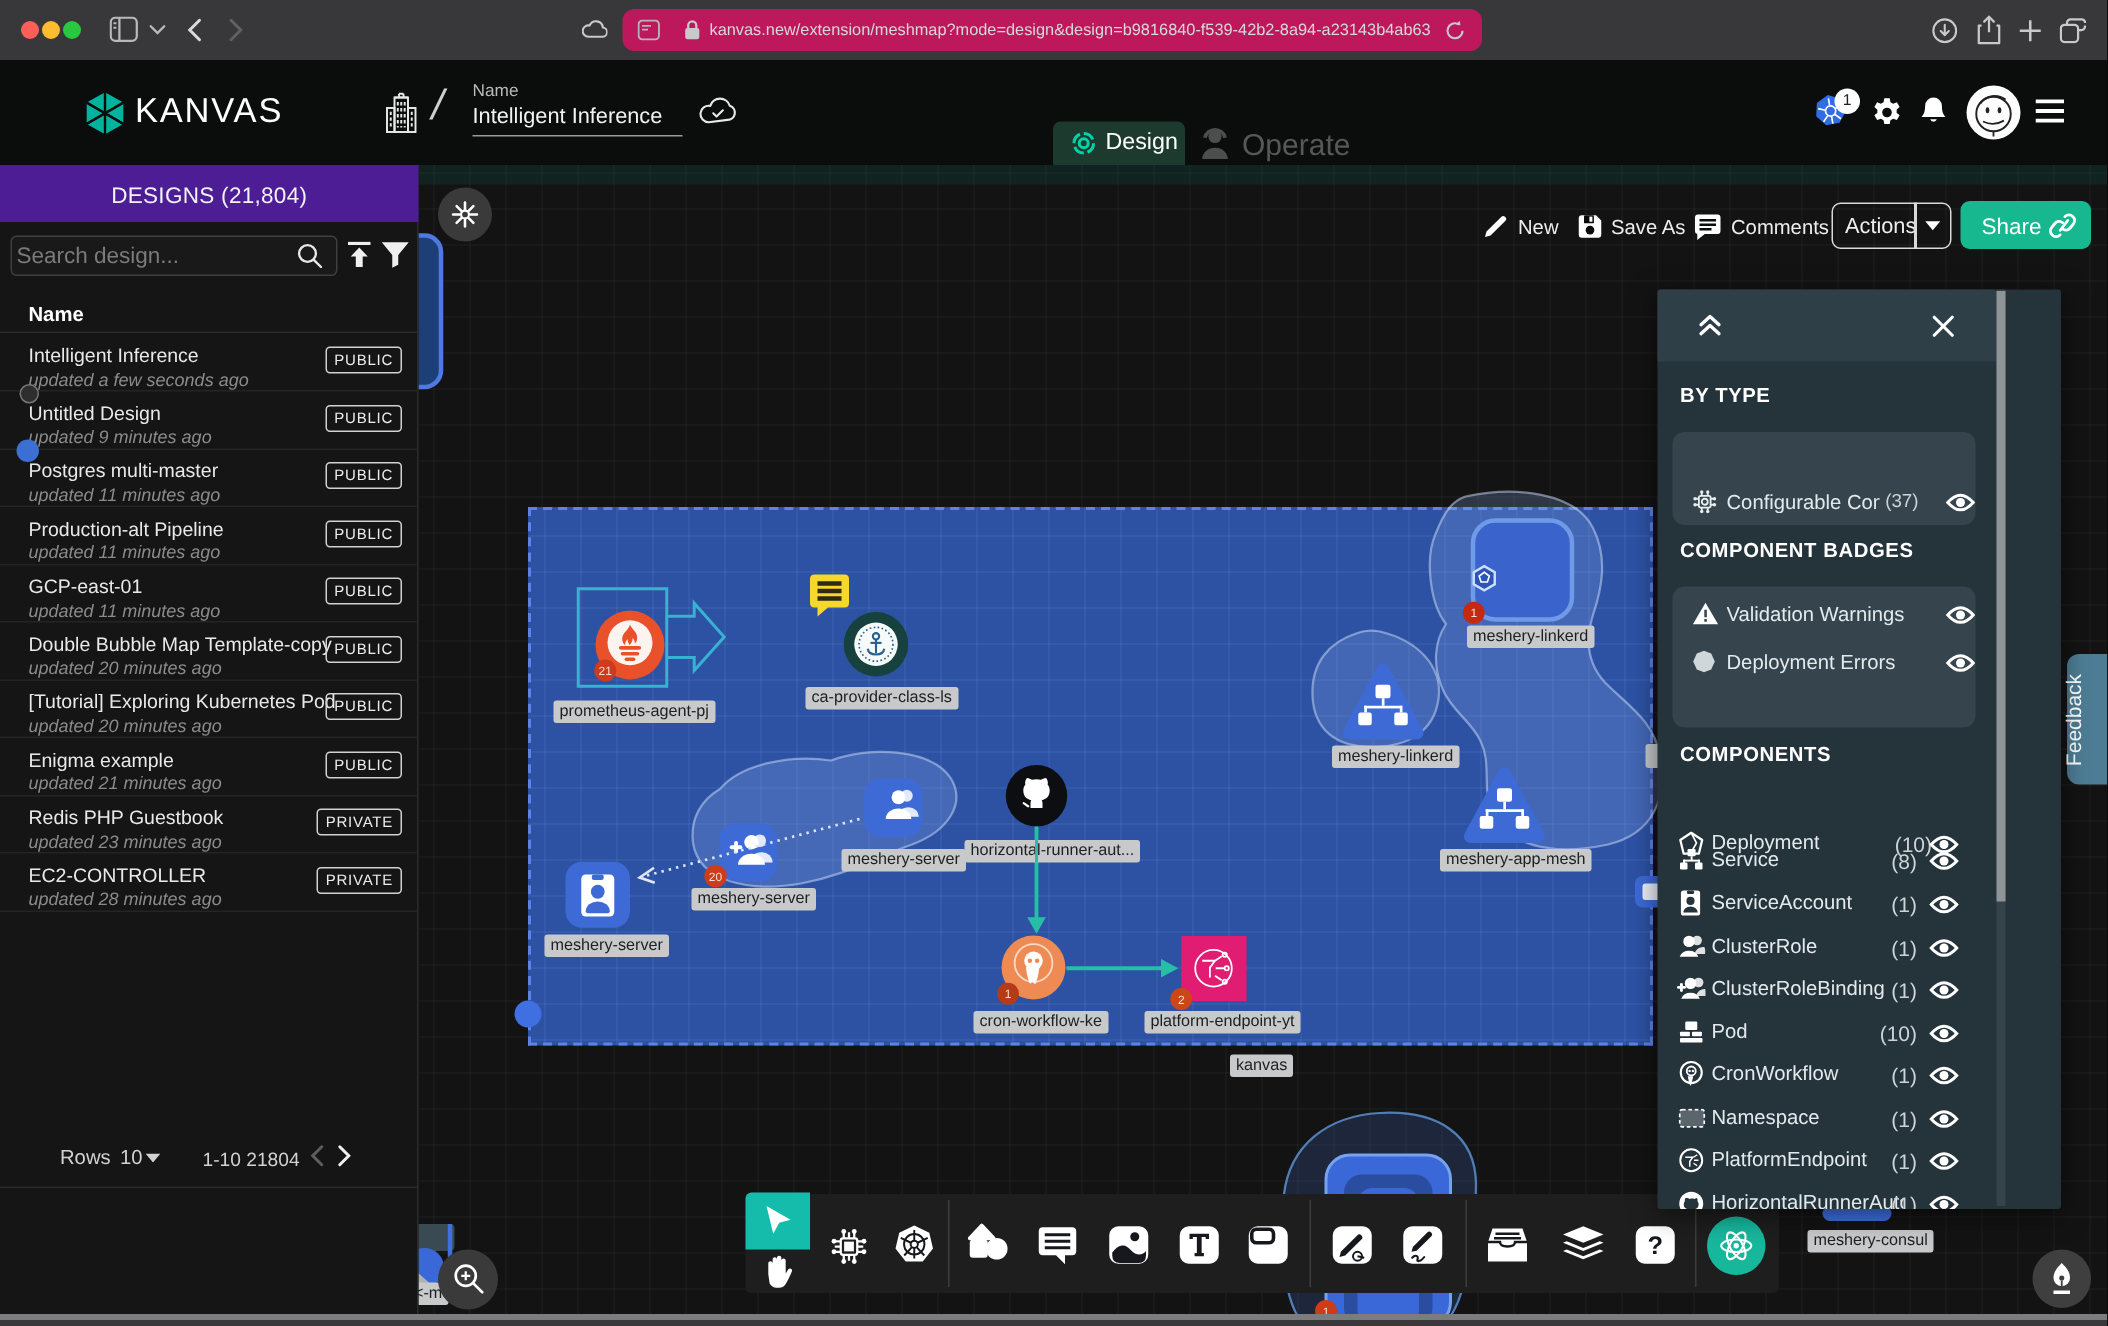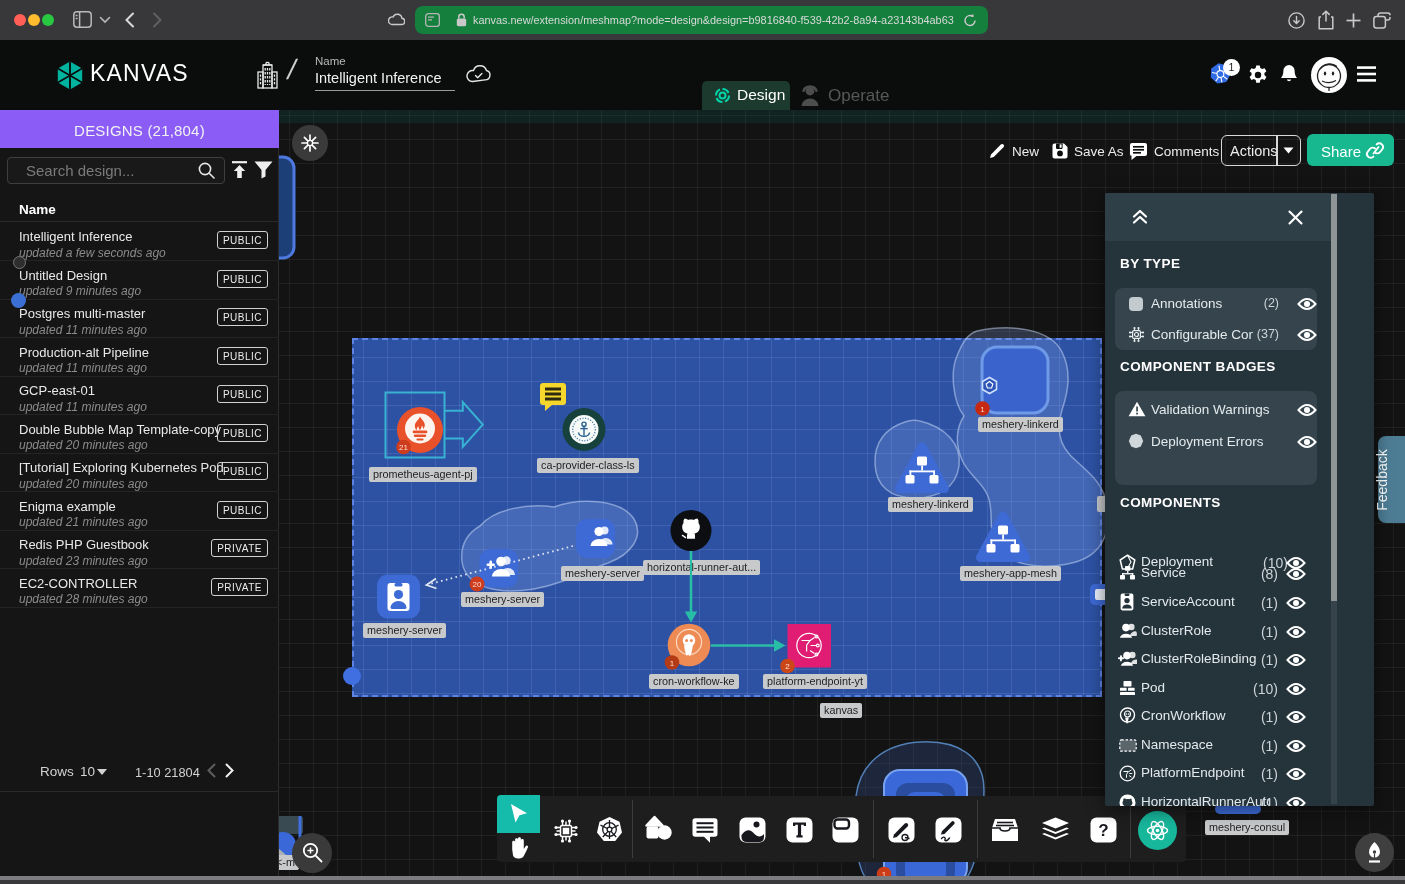--- a/index.html
+++ b/index.html
@@ -3,21 +3,21 @@
 <meta charset="utf-8">
 <style>
 *{margin:0;padding:0;box-sizing:border-box}
 html,body{width:1405px;height:884px;background:#000;overflow:hidden}
 body{font-family:"Liberation Sans",sans-serif}
 #page{position:relative;width:1405px;height:884px;overflow:hidden;background:#141414}
 .abs{position:absolute}
 
 #chrome{position:absolute;left:0;top:0;width:1405px;height:40px;background:#38383a;z-index:60}
 .tl{position:absolute;top:14px;width:12px;height:12px;border-radius:50%}
-#addr{position:absolute;left:415px;top:6px;width:573px;height:28px;background:#15803d;border-radius:8px;color:#d8d8d8;font-size:10.9px;line-height:28px;white-space:nowrap;overflow:hidden}
+#addr{position:absolute;left:415px;top:6px;width:573px;height:28px;background:#be185d;border-radius:8px;color:#d8d8d8;font-size:10.9px;line-height:28px;white-space:nowrap;overflow:hidden}
 
 #hdr{position:absolute;left:0;top:40px;width:1405px;height:70px;background:#0b0d0d;z-index:55}
 #canvasArea{position:absolute;left:279px;top:110px;width:1126px;height:767px;overflow:hidden;background-color:#131313;z-index:1}
 .gridbg{background-image:linear-gradient(rgba(255,255,255,0.055) 1px,transparent 1px),linear-gradient(90deg,rgba(255,255,255,0.055) 1px,transparent 1px);background-size:24px 24px;background-position:10px 5px}
 
 #selrect{position:absolute;left:73px;top:228px;width:750px;height:359px;background:#2d52a4;border:2px dashed #5d84e4;background-image:linear-gradient(rgba(190,210,255,0.13) 1px,transparent 1px),linear-gradient(90deg,rgba(190,210,255,0.13) 1px,transparent 1px);background-size:24px 24px;background-position:9px 17px;z-index:2}
 .nlabel{position:absolute;background:#c7c9ca;color:#1d1f20;font-size:10.8px;line-height:13px;padding:1px 4px;border-radius:2px;white-space:nowrap;z-index:6}
 
 #topbar{position:absolute;z-index:20;left:0;top:0;width:1405px;height:0}
 .tbtxt{position:absolute;color:#ededed;font-size:13.5px;z-index:20}
@@ -29,22 +29,22 @@
 #rpanelTop{position:absolute;left:0;top:0;width:226px;height:48px;background:#2f3f47;border-radius:2px 2px 0 0}
 .rphead{position:absolute;left:15px;color:#fff;font-weight:bold;font-size:13.5px;letter-spacing:0.4px}
 .rpbox{position:absolute;left:10px;width:202px;background:#36454d;border-radius:8px}
 .rprow{position:absolute;left:0;width:202px;height:32px}
 .rptext{position:absolute;left:36px;top:8px;color:#e3eaed;font-size:13.5px;white-space:nowrap;overflow:hidden}
 .rpcount{position:absolute;top:8px;color:#ccd4d8;font-size:12.5px;width:30px;text-align:right;right:38px}
 .ctext{position:absolute;left:36px;top:6px;color:#e3eaed;font-size:13.5px;white-space:nowrap;max-width:128px;overflow:hidden}
 .ccount{position:absolute;top:7px;right:53px;color:#ccd4d8;font-size:14px}
 
 #sidebar{position:absolute;left:0;top:110px;width:279px;height:767px;background:#151515;border-right:1px solid #2c2c2c;z-index:50}
-#sbhead{position:absolute;left:0;top:0;width:279px;height:38px;background:#8b5cf6;color:#f2f2f2;font-size:15px;text-align:center;line-height:42px;letter-spacing:0.2px}
-#sbsearch{position:absolute;left:7px;top:47px;width:218px;height:27px;border:1px solid #3f3f3f;border-radius:4px;background:#191919;color:#7b7b7b;font-size:15px;line-height:25px;padding-left:18px}
+#sbhead{position:absolute;left:0;top:0;width:279px;height:38px;background:#4c1d95;color:#f2f2f2;font-size:15px;text-align:center;line-height:42px;letter-spacing:0.2px}
+#sbsearch{position:absolute;left:7px;top:47px;width:218px;height:27px;border:1px solid #3f3f3f;border-radius:4px;background:#191919;color:#7b7b7b;font-size:15px;line-height:25px;padding-left:3px}
 .srow{position:absolute;left:0;width:279px;height:39px;border-bottom:1px solid #242424}
 .srow .t1{position:absolute;left:19px;top:7px;font-size:13px;color:#e9e9e9;white-space:nowrap}
 .srow .t2{position:absolute;left:19px;top:23.5px;font-size:12px;color:#8b8b8b;font-style:italic;white-space:nowrap}
 .badge{position:absolute;right:11px;top:9px;border:1px solid #d2d2d2;border-radius:3px;color:#ececec;font-size:10px;letter-spacing:0.5px;padding:3px 5px 2px}
 #feedback{position:absolute;left:1378px;top:436px;width:27px;height:87px;background:#4d7d95;border-radius:8px 0 0 8px;z-index:35}
 #feedback span{position:absolute;left:4px;top:43px;color:#fff;font-size:14px;transform:rotate(-90deg);transform-origin:center;white-space:nowrap;display:block;width:80px;text-align:center;margin-left:-40px;margin-top:-7px}
 #bstrip1{position:absolute;left:0;top:876px;width:1405px;height:4px;background:#7c7c7e;z-index:70}
 #bstrip2{position:absolute;left:0;top:880px;width:1405px;height:4px;background:#39393b;z-index:70}
 </style>
 </head>
@@ -153,21 +153,21 @@
       <path d="M2 8.5 a6.5 6.5 0 0 1 4-6"></path>
       <circle cx="8.5" cy="8.5" r="3"></circle>
     </g>
   </svg>
   <div class="abs" style="left:737px;top:46px;color:#fff;font-size:15.5px">Design</div>
   <svg class="abs" style="left:800px;top:45px" width="20" height="21" viewBox="0 0 20 21">
     <circle cx="10" cy="6" r="4.4" fill="#4d4d4d"></circle>
     <path d="M1.5 21 a8.5 7.5 0 0 1 17 0 Z" fill="#4d4d4d"></path>
     <path d="M3.2 6.8 a7 7 0 0 1 13.6 0" fill="none" stroke="#4d4d4d" stroke-width="2.4"></path>
   </svg>
-  <div class="abs" style="left:828px;top:46px;color:#575757;font-size:17px">Operate</div>
+  <div class="abs" style="left:828px;top:46px;color:#575757;font-size:20px">Operate</div>
 
   <svg class="abs" style="left:1208px;top:22px" width="25" height="25" viewBox="0 0 25 25">
     <g transform="rotate(-10 12.5 12.5)">
       <path d="M12.5 1.2 L20.6 5.1 L22.6 13.8 L17 20.8 H8 L2.4 13.8 L4.4 5.1 Z" fill="#326ce5"></path>
       <g stroke="#fff" stroke-width="1.1" fill="none">
         <circle cx="12.5" cy="12" r="3.4"></circle>
         <path d="M12.5 3.5 V8.3 M12.5 15.7 V20.5 M4.6 9 L9.2 10.9 M20.4 9 L15.8 10.9 M6.6 18.3 L10.2 14.6 M18.4 18.3 L14.8 14.6"></path>
       </g>
     </g>
   </svg>
@@ -554,29 +554,20 @@
         </g>
       </svg>
   <svg class="abs" style="left:183px;top:17px" width="15" height="15" viewBox="0 0 15 15">
         <g stroke="#fff" stroke-width="2.1" stroke-linecap="round">
           <line x1="1.5" y1="1.5" x2="13.5" y2="13.5"></line>
           <line x1="13.5" y1="1.5" x2="1.5" y2="13.5"></line>
         </g>
       </svg>
   <div class="rphead" style="top:63px">BY TYPE</div>
   <div class="rpbox" style="top:95px;height:62px">
-    <div class="rprow" style="top:0">
-      <div class="abs" style="left:14px;top:8.5px;width:14px;height:14px;border-radius:4px;background:#c3cbcf"></div>
-      <div class="rptext">Annotations</div>
-      <div class="rpcount">(2)</div>
-      <svg class="abs" style="left:182px;top:9px" width="20" height="14" viewBox="0 0 20 14">
-            <path d="M1.5 7 Q10 -2.8 18.5 7 Q10 16.8 1.5 7 Z" fill="none" stroke="#fff" stroke-width="2"></path>
-            <circle cx="10" cy="7" r="3" fill="#fff"></circle>
-          </svg>
-    </div>
     <div class="rprow" style="top:31px">
       <svg class="abs" style="left:13px;top:7px" width="17" height="17" viewBox="0 0 17 17">
             <g stroke="#e8eef0" stroke-width="1.2" fill="none">
               <rect x="4.6" y="4.6" width="7.8" height="7.8" rx="1.2"></rect>
               <circle cx="8.5" cy="8.5" r="2"></circle>
               <line x1="6.5" y1="4.6" x2="6.5" y2="2.2"></line>
               <line x1="10.5" y1="4.6" x2="10.5" y2="2.2"></line>
               <line x1="6.5" y1="12.4" x2="6.5" y2="14.8"></line>
               <line x1="10.5" y1="12.4" x2="10.5" y2="14.8"></line>
               <line x1="4.6" y1="6.5" x2="2.2" y2="6.5"></line>

